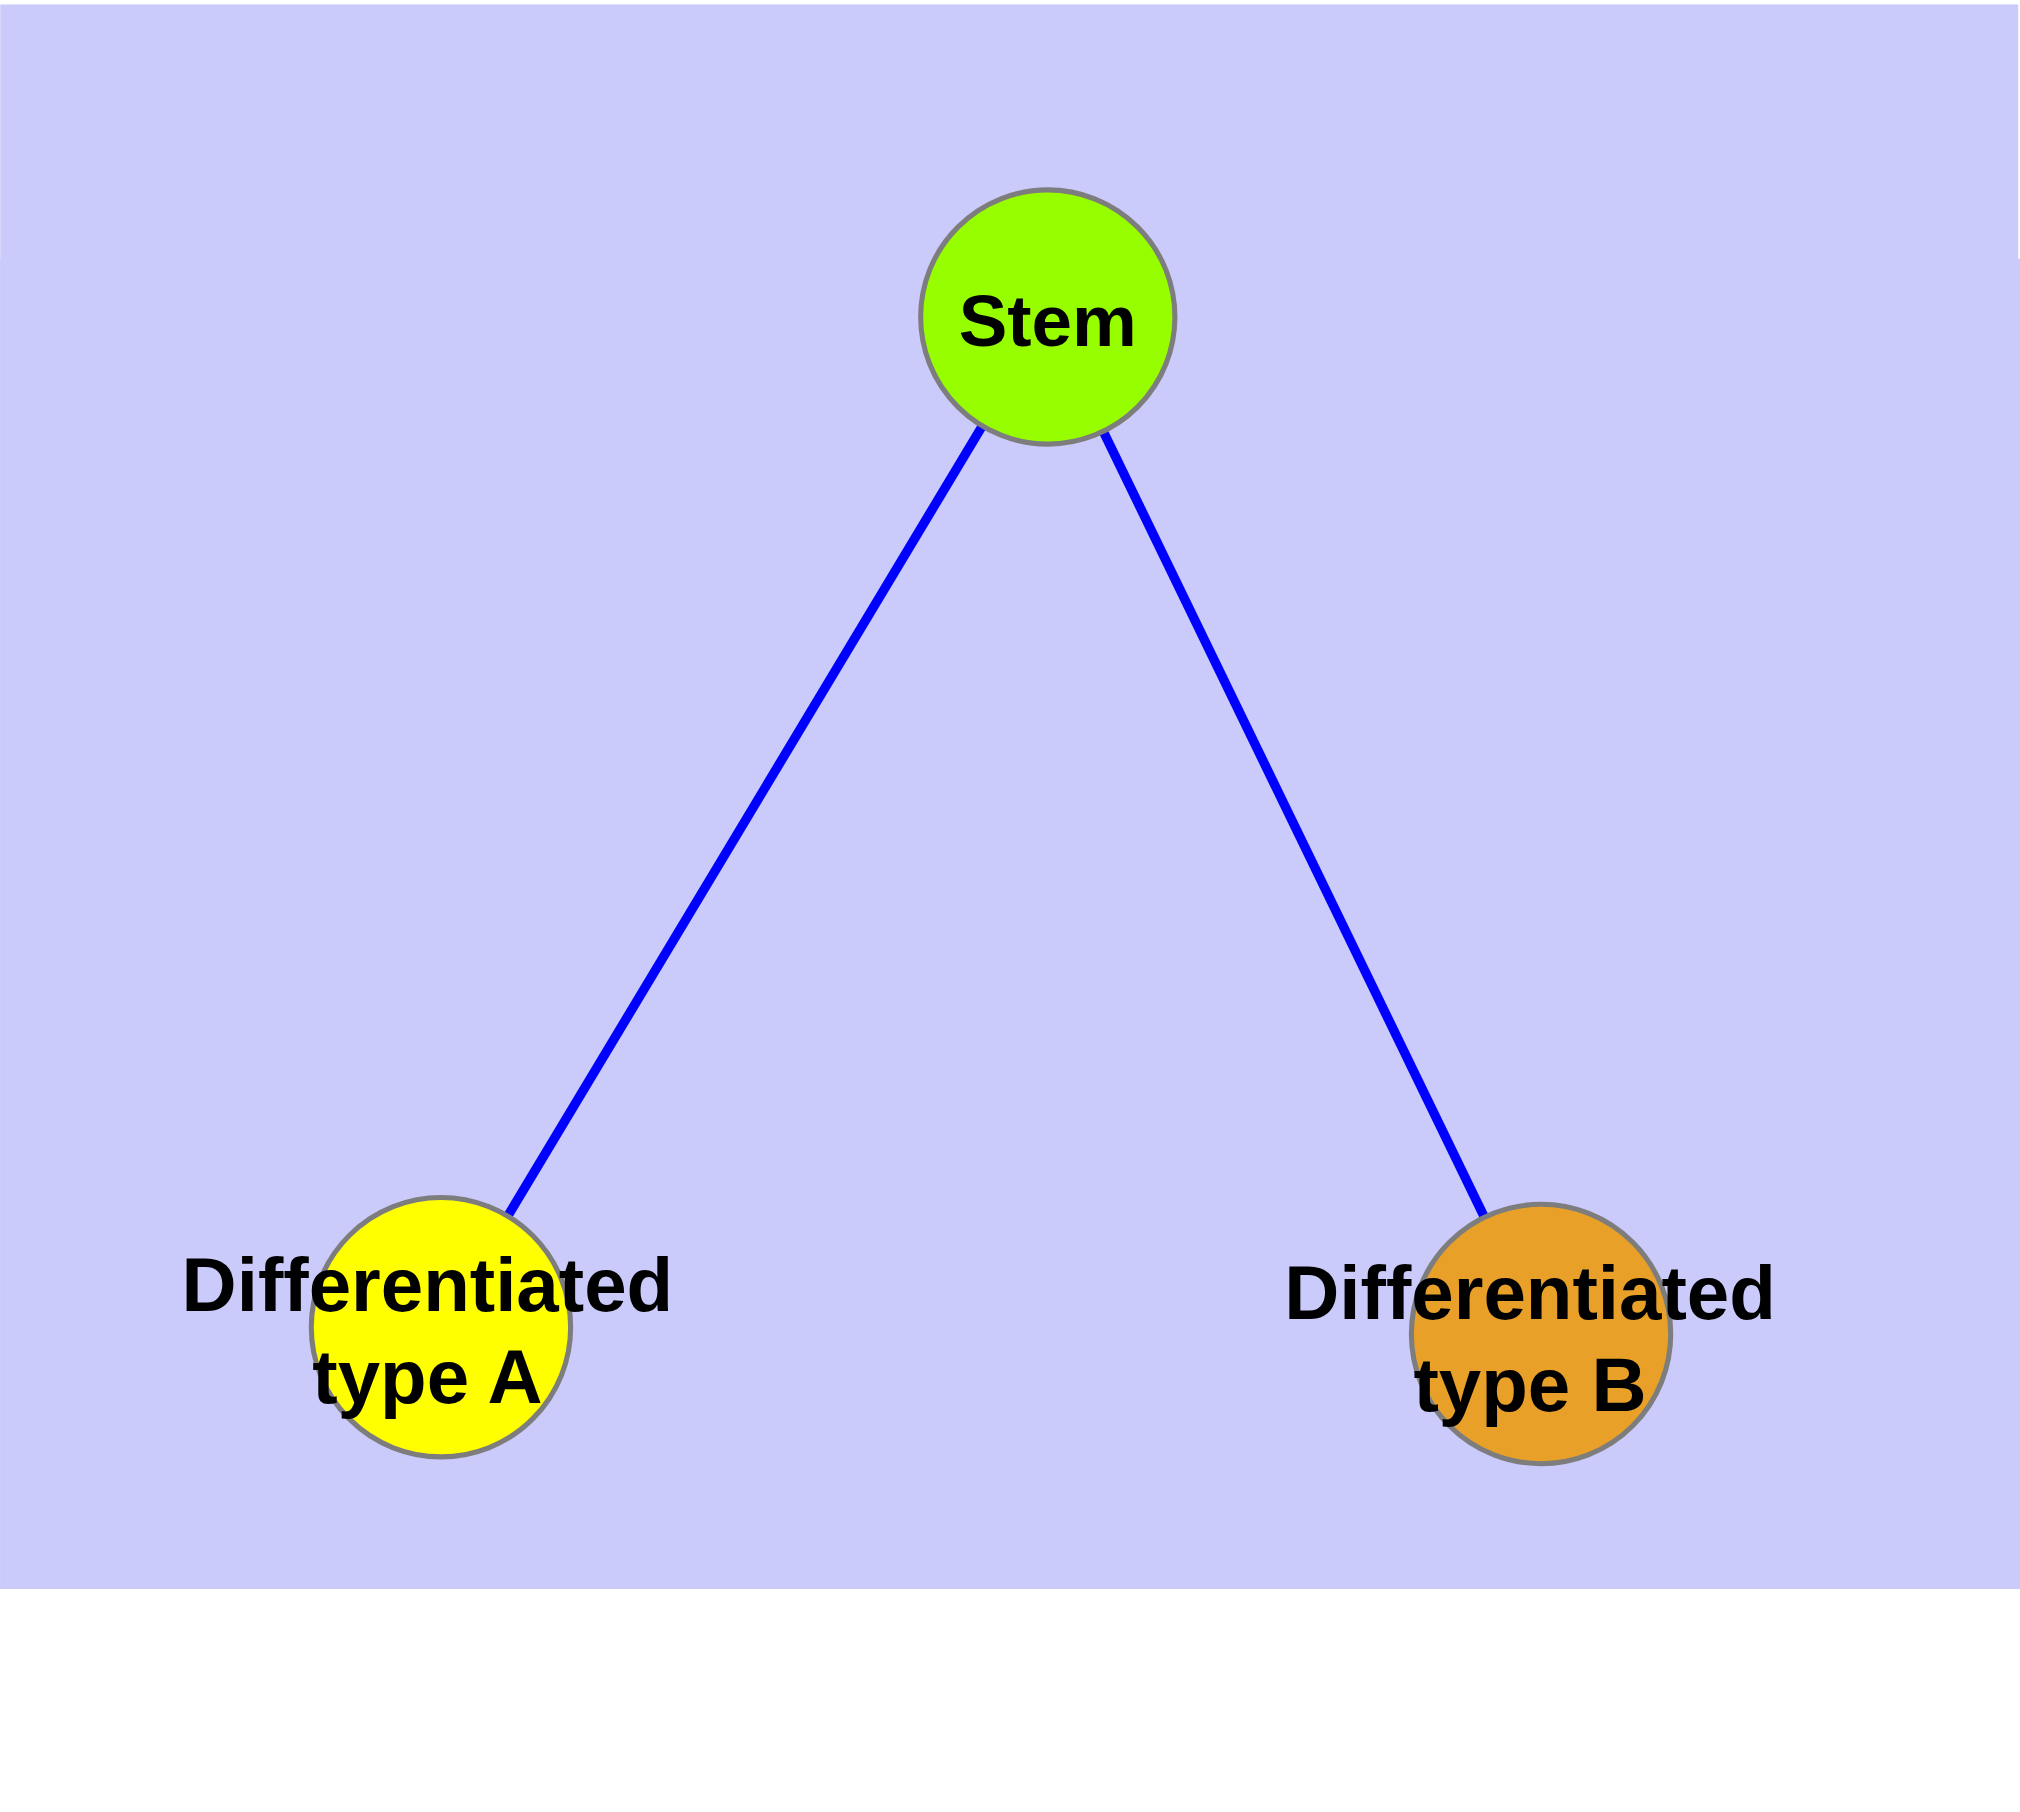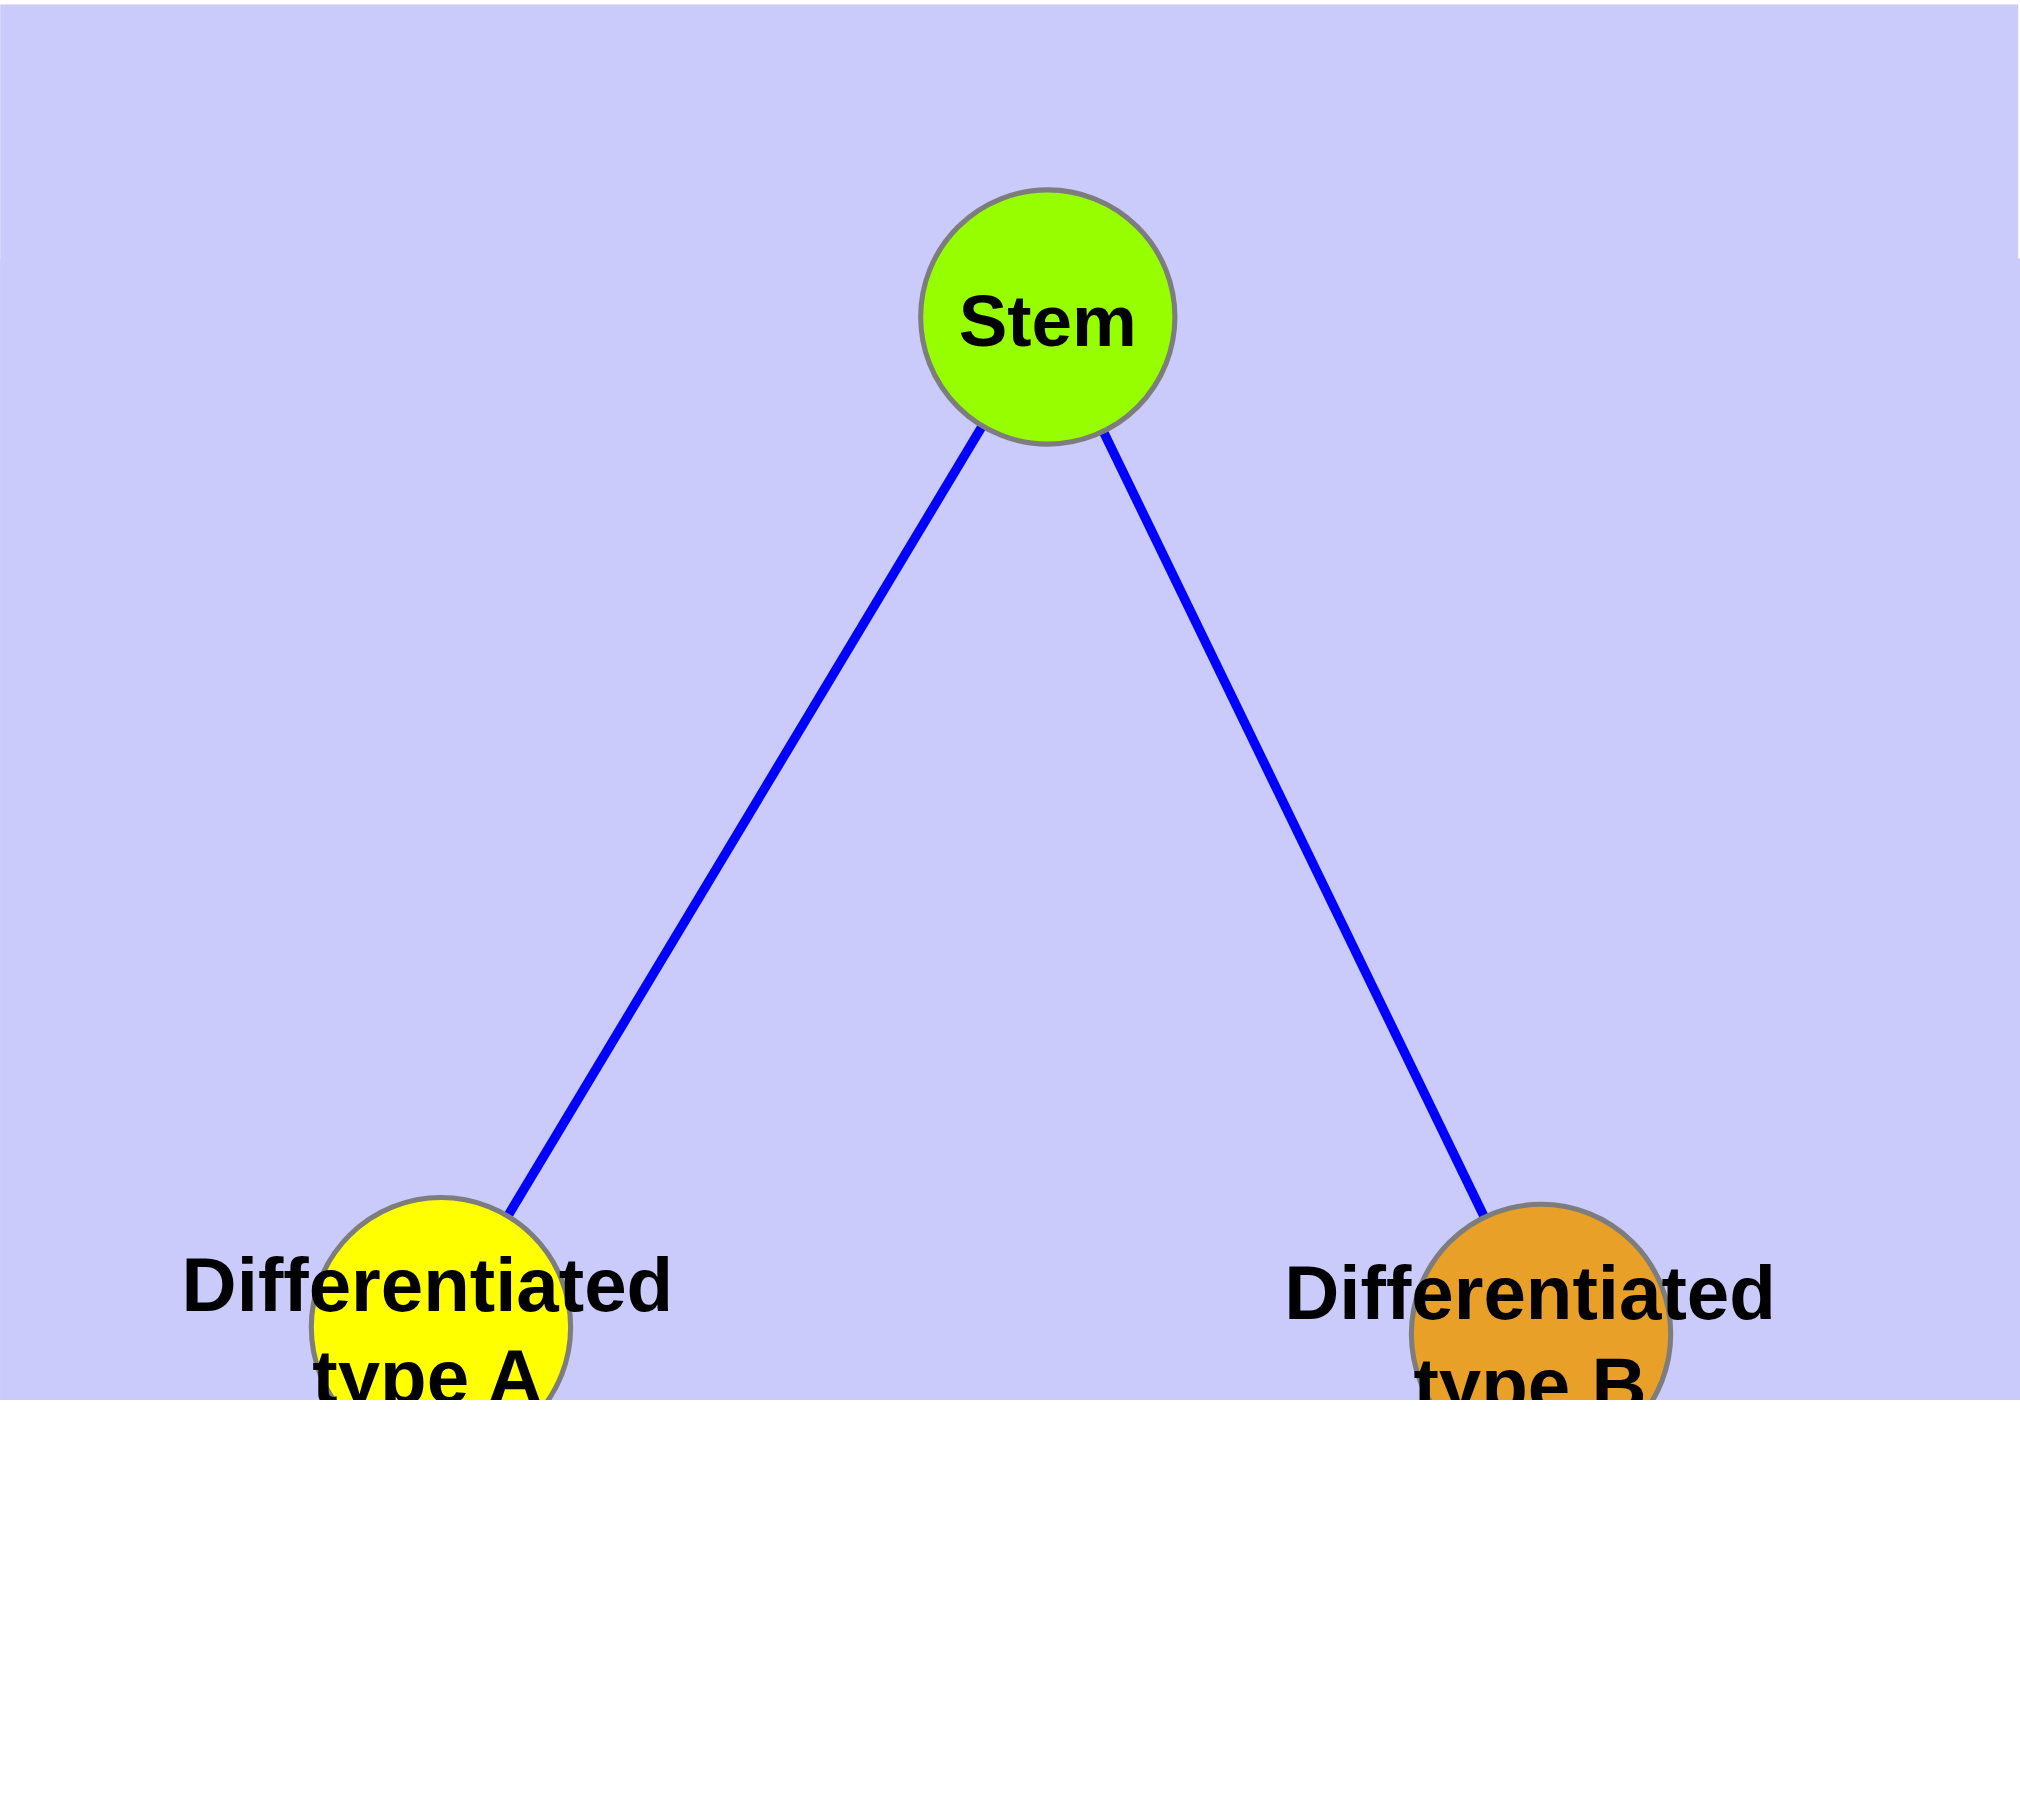--- a/index.html
+++ b/index.html
@@ -1,16 +1,16 @@
 <!DOCTYPE html>
 <html style="font-size:13.6px"><head>
 <meta charset="utf-8">
 <style>
   html, body { margin: 0; padding: 0; background: #ffffff; }
-  .stage { width: 2021px; height: 1400px; position: relative; text-align: right; }
+  .stage { width: 2021px; height: 1589px; position: relative; text-align: right; }
   svg { display: block; }
   .edge { stroke-width: 11; fill: none; }
   .node-circle { stroke-width: 6; }
   .node-label {
     font-family: "Liberation Sans", sans-serif;
     font-weight: bold;
     text-anchor: middle;
   }
   .fs-stem  { font-size: 86px; }
   .fs-diff  { font-size: 90px; }

